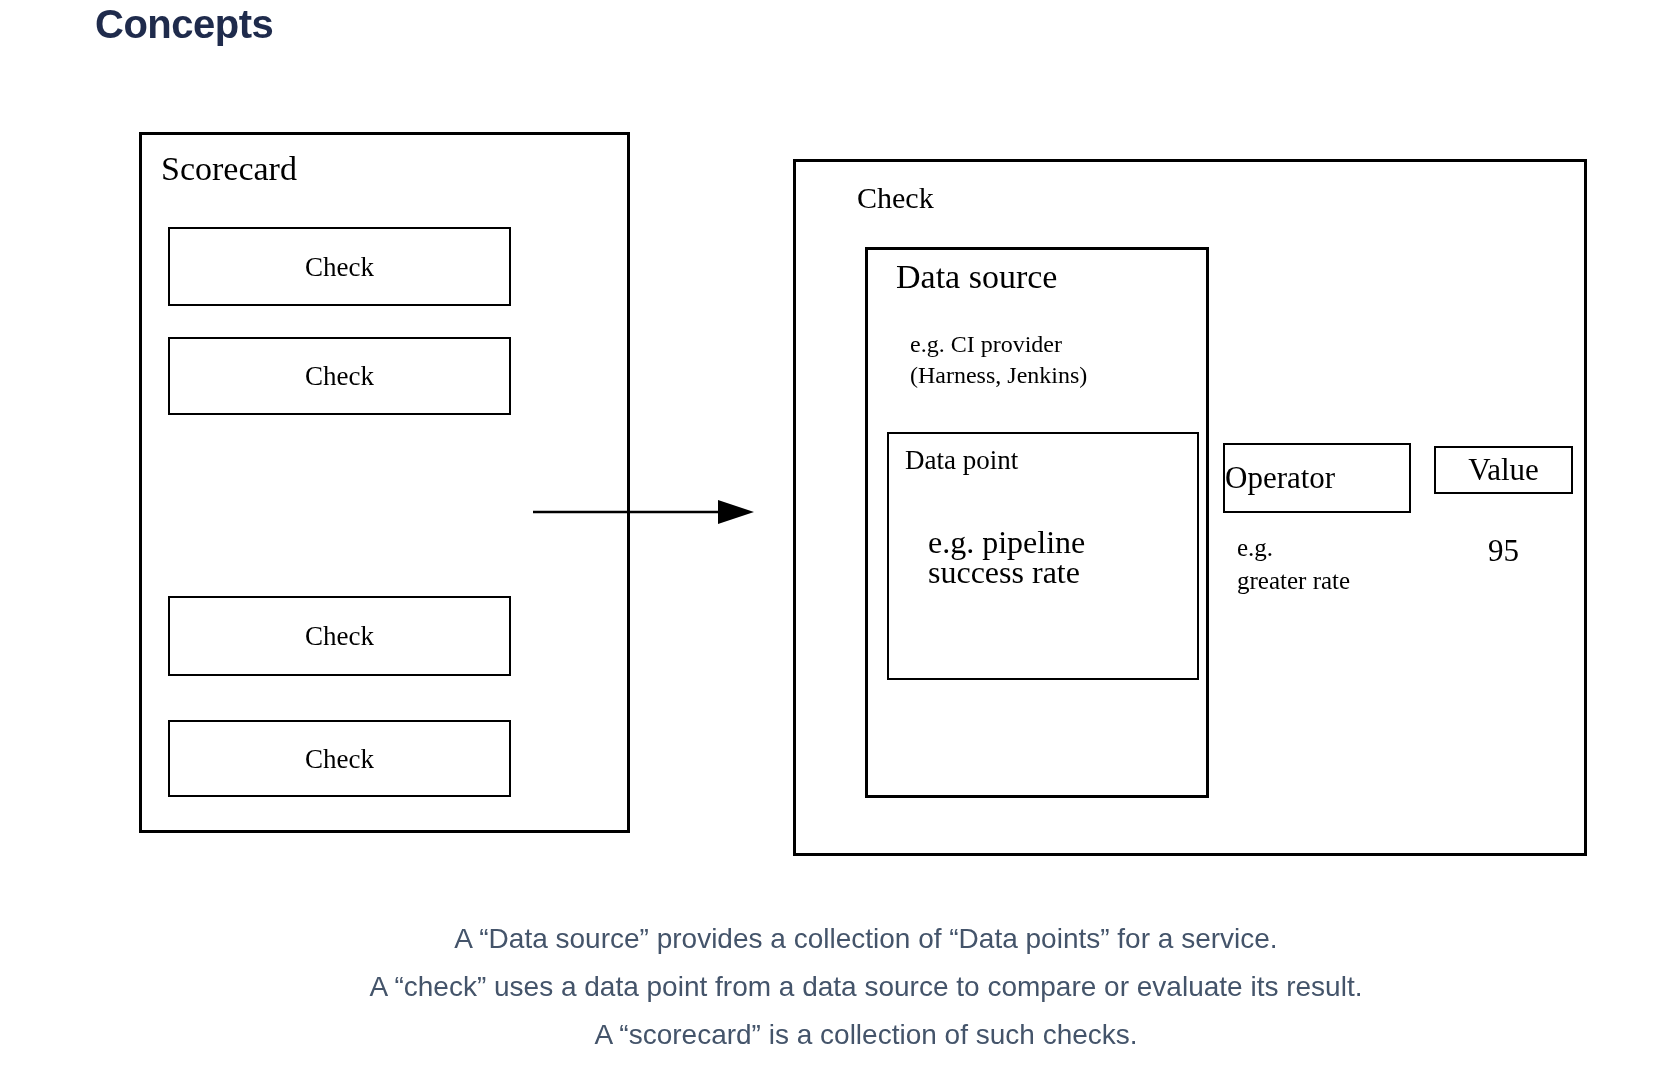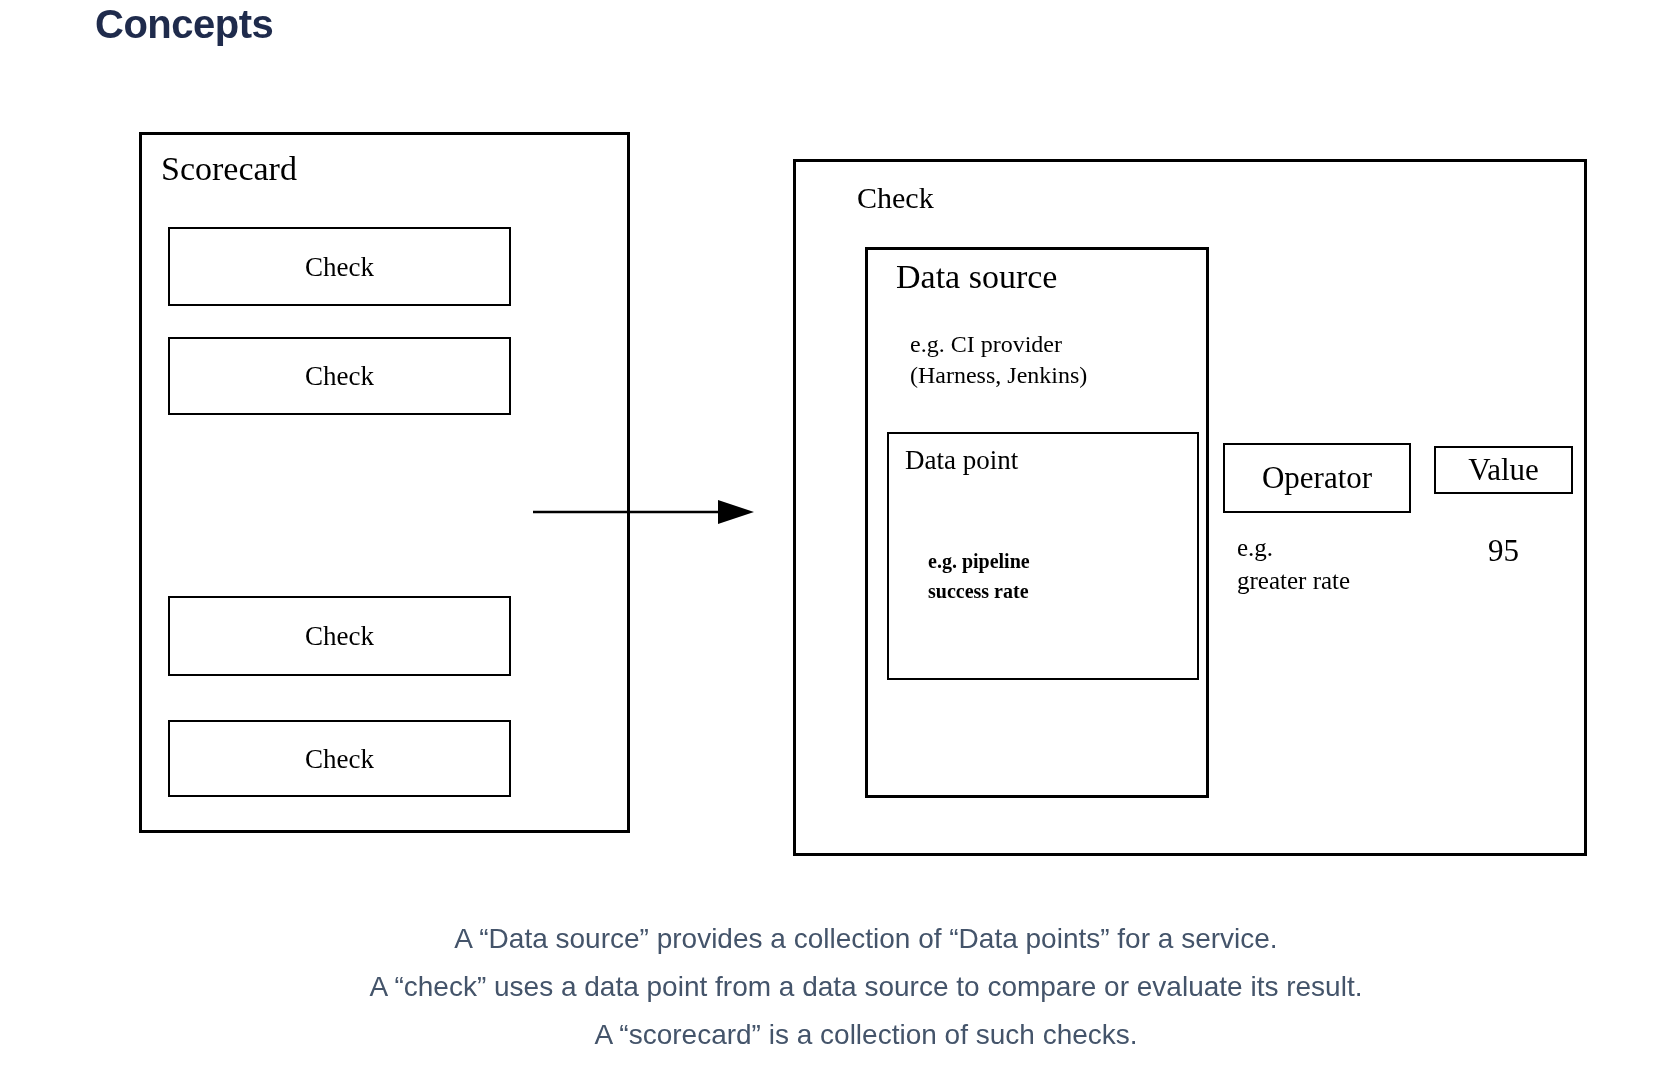--- a/index.html
+++ b/index.html
@@ -63,25 +63,25 @@
   
   .check-panel { left: 793px; top: 159px; width: 794px; height: 697px; }
   .check-panel-label { position: absolute; left: 61px; top: 19px; font-size: 30px; }
 
   .data-source { left: 69px; top: 85px; width: 344px; height: 551px; }
   .data-source-label { position: absolute; left: 20px; top: 8px; font-size: 34px; margin-left: 8px; }
   .data-source-example { position: absolute; left: 42px; top: 79px; font-size: 24px; line-height: 31px; }
 
   .data-point { left: 19px; top: 182px; width: 312px; height: 248px; }
   .data-point-label { position: absolute; left: 16px; top: 11px; font-size: 27px; }
-  .data-point-example { position: absolute; left: 39px; top: 112px; font-size: 20px; line-height: 30px; font-weight: bold; }
+  .data-point-example { position: absolute; left: 39px; top: 93px; font-size: 32px; line-height: 30px; }
 
   .operator-box {
     left: 427px; top: 281px; width: 188px; height: 70px;
-    display: flex; align-items: center; justify-content: center;
+    display: flex; align-items: center; justify-content: flex-start;
   }
   .operator-box .hand { font-size: 31px; }
   .operator-example { position: absolute; left: 441px; top: 369px; font-size: 25px; line-height: 33px; }
 
   .value-box {
     left: 638px; top: 284px; width: 139px; height: 48px;
     display: flex; align-items: center; justify-content: center;
   }
   .value-box .hand { font-size: 31px; }
   .value-example {

